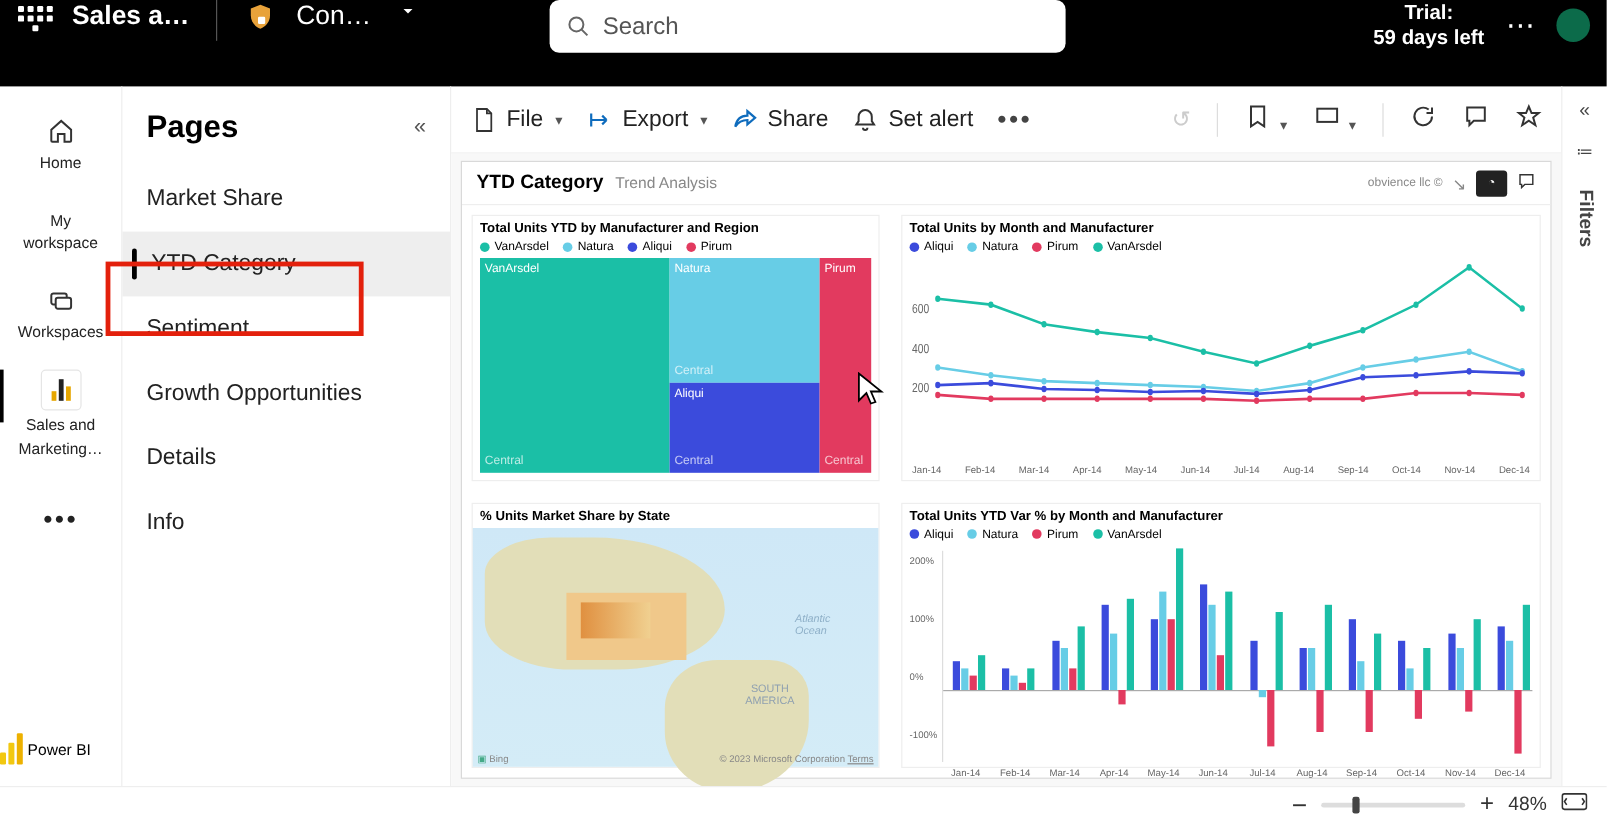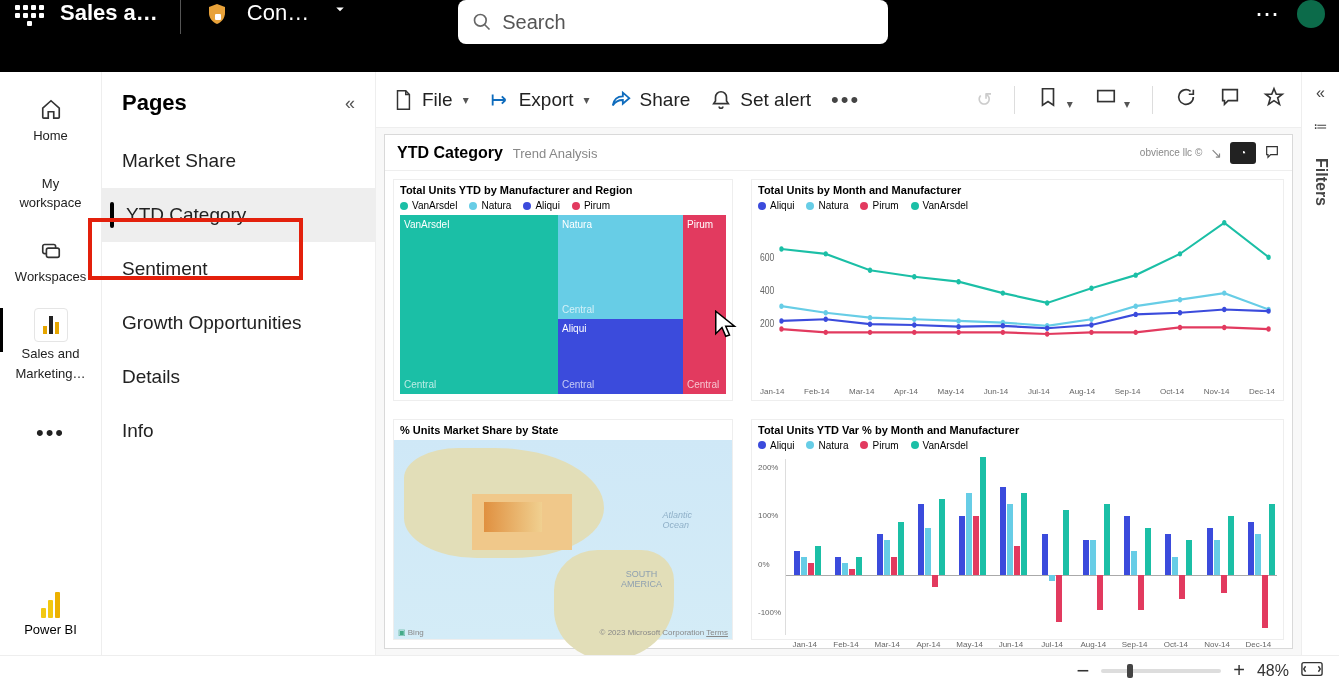--- a/index.html
+++ b/index.html
@@ -26,31 +26,31 @@
 
 .rail { width: 102px; border-right: 1px solid #eee; display: flex; flex-direction: column; align-items: center; padding-top: 12px; gap: 4px; position: relative; }
 .railitem { width: 100%; display: flex; flex-direction: column; align-items: center; gap: 4px; font-size: 13px; color: #222; padding: 10px 2px; text-align: center; cursor: pointer; line-height: 1.2; }
 .railitem.active::before { content:""; position:absolute; left:0; width:3px; height:44px; background:#000; }
 .railicon { width: 30px; height: 30px; display:flex; align-items:center; justify-content:center; font-size: 24px; color:#333; }
 .railitem .appicon { width: 34px; height: 34px; background:#fff; border:1px solid #e5e5e5; border-radius:4px; display:flex; align-items:center; justify-content:center; }
 .barsicon { display:flex; gap:2px; align-items:flex-end; }
 .barsicon span { width:4px; background:#e6a600; }
 .barsicon span:nth-child(1){height:8px} .barsicon span:nth-child(2){height:18px;background:#222} .barsicon span:nth-child(3){height:12px}
 .rail .more { font-size: 22px; letter-spacing: 2px; }
-.rail-bottom { margin-top: auto; padding-bottom: 18px; width:100%; display:flex; flex-direction:column; align-items:center; gap:4px;justify-content:space-between; }
+.rail-bottom { margin-top: auto; padding-bottom: 18px; width:100%; display:flex; flex-direction:row; align-items:center; gap:4px; }
 .pbi-icon { display:flex; gap:2px; align-items:flex-end; }
 .pbi-icon span{width:5px;border-radius:1px}
 .pbi-icon span:nth-child(1){height:10px;background:#f2c811}
 .pbi-icon span:nth-child(2){height:18px;background:#f2c811}
 .pbi-icon span:nth-child(3){height:26px;background:#edb100}
 
 
 .pages { width: 274px; border-right: 1px solid #eee; padding-top: 18px; position: relative; }
 .pageshead { display:flex; align-items:center; justify-content:space-between; padding: 0 20px 18px 20px; }
-.pageshead h2 { font-size: 22px; font-weight: 600; }
+.pageshead h2 { font-size: 26px; font-weight: 600; }
 .collapse { font-size: 18px; color:#555; }
 .plist { display:flex; flex-direction:column; }
 .pitem { padding: 16px 20px; font-size: 19px; color:#222; cursor:pointer; }
 .pitem.active { background:#eee; position:relative; }
 .pitem.active::before { content:""; position:absolute; left:8px; top:14px; bottom:14px; width:4px; background:#000; border-radius:2px; }
 .highlight-box { position:absolute; left:88px; top:218px; width:215px; height:62px; border:4px solid #e3200c; pointer-events:none; z-index:20; }
 
 
 .report-col { flex:1; display:flex; flex-direction:column; min-width:0; }
 .rtoolbar { height: 56px; display:flex; align-items:center; padding: 0 16px; gap: 20px; border-bottom: 1px solid #eee; color:#222; font-size: 19px; }
@@ -152,20 +152,24 @@
   <div class="searchwrap">
     <div class="search">
       <svg width="20" height="20" viewBox="0 0 24 24">
           <circle cx="10" cy="10" r="7" fill="none" stroke="#666" stroke-width="2"></circle>
           <line x1="15" y1="15" x2="21" y2="21" stroke="#666" stroke-width="2"></line>
         </svg>
       <span>Search</span>
     </div>
   </div>
   <div class="topright">
+    <div class="trial">
+      <div>Trial:</div>
+      <div>59 days left</div>
+    </div>
     <div style="font-size:24px;">⋯</div>
     <div class="avatar"></div>
   </div>
 </div>
 
 <div class="main">
 
   <div class="rail">
     <div class="railitem">
       <div class="railicon">

